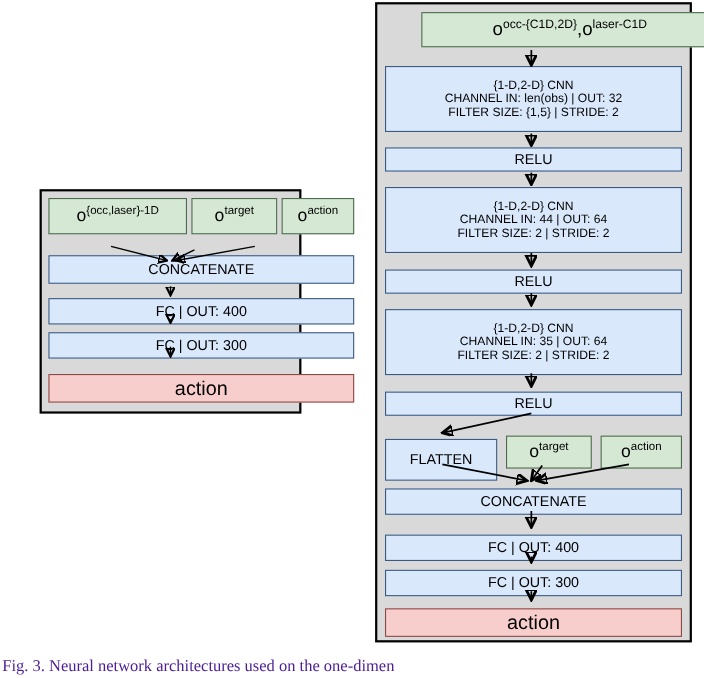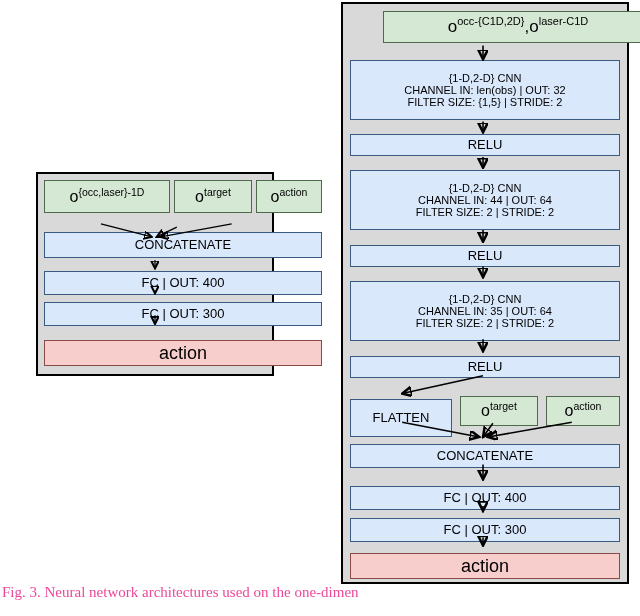--- a/index.html
+++ b/index.html
@@ -62,25 +62,25 @@
     height: 100%;
     pointer-events: none;
     overflow: visible;
   }
   .arrows line, .arrows path { stroke: #000000; stroke-width: 1.6px; fill: none; }
 
   
   #caption {
     position: absolute;
     left: 0;
-    top: 584px;
+    top: 598px;
     width: 640px;
     font-family: "Liberation Serif", serif;
     font-size: 15px;
-    color: #ec4899;
+    color: #4c1d95;
     text-align: left;
     padding-left: 2px;
     box-sizing: border-box;
     overflow: hidden;
     height: 18px;
     white-space: nowrap;
   }
 </style>
 </head>
 <body>

